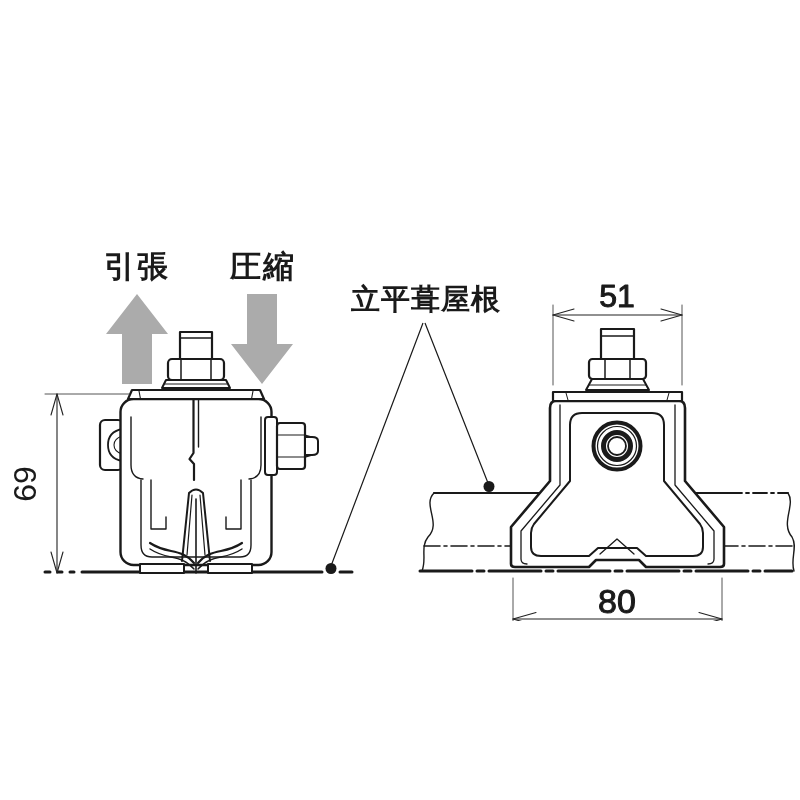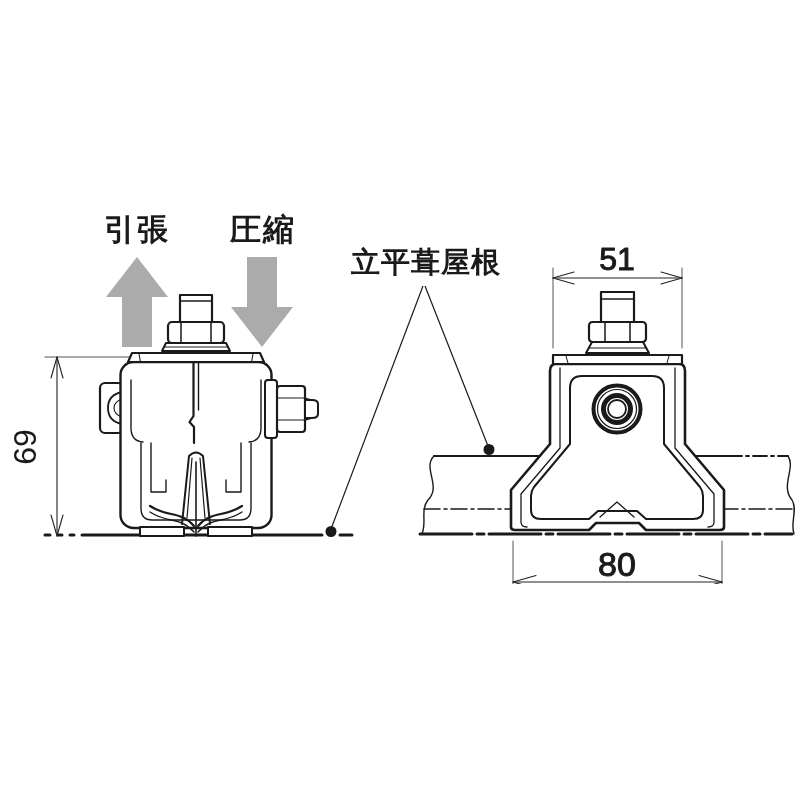--- a/index.html
+++ b/index.html
@@ -1,17 +1,17 @@
 <!DOCTYPE html>
 <html><head>
 <meta charset="utf-8">
 <style>
   html,body{margin:0;padding:0;background:#ffffff;}
   .stage{position:relative;width:800px;height:584px;background:#fff;overflow:hidden;
-         font-family:"Liberation Sans","DejaVu Sans",sans-serif;}
+         font-family:"Liberation Sans","DejaVu Sans",sans-serif;margin-top:37px;}
   svg{display:block;}
   text{font-family:"Liberation Sans","DejaVu Sans",sans-serif;fill:#1a1a1a;}
   .jp{font-weight:700;letter-spacing:2px;}
   .jp2{font-weight:600;letter-spacing:1px;}
   .dim{font-weight:400;}
 </style>
 </head>
 <body>
 
 <div class="stage">

